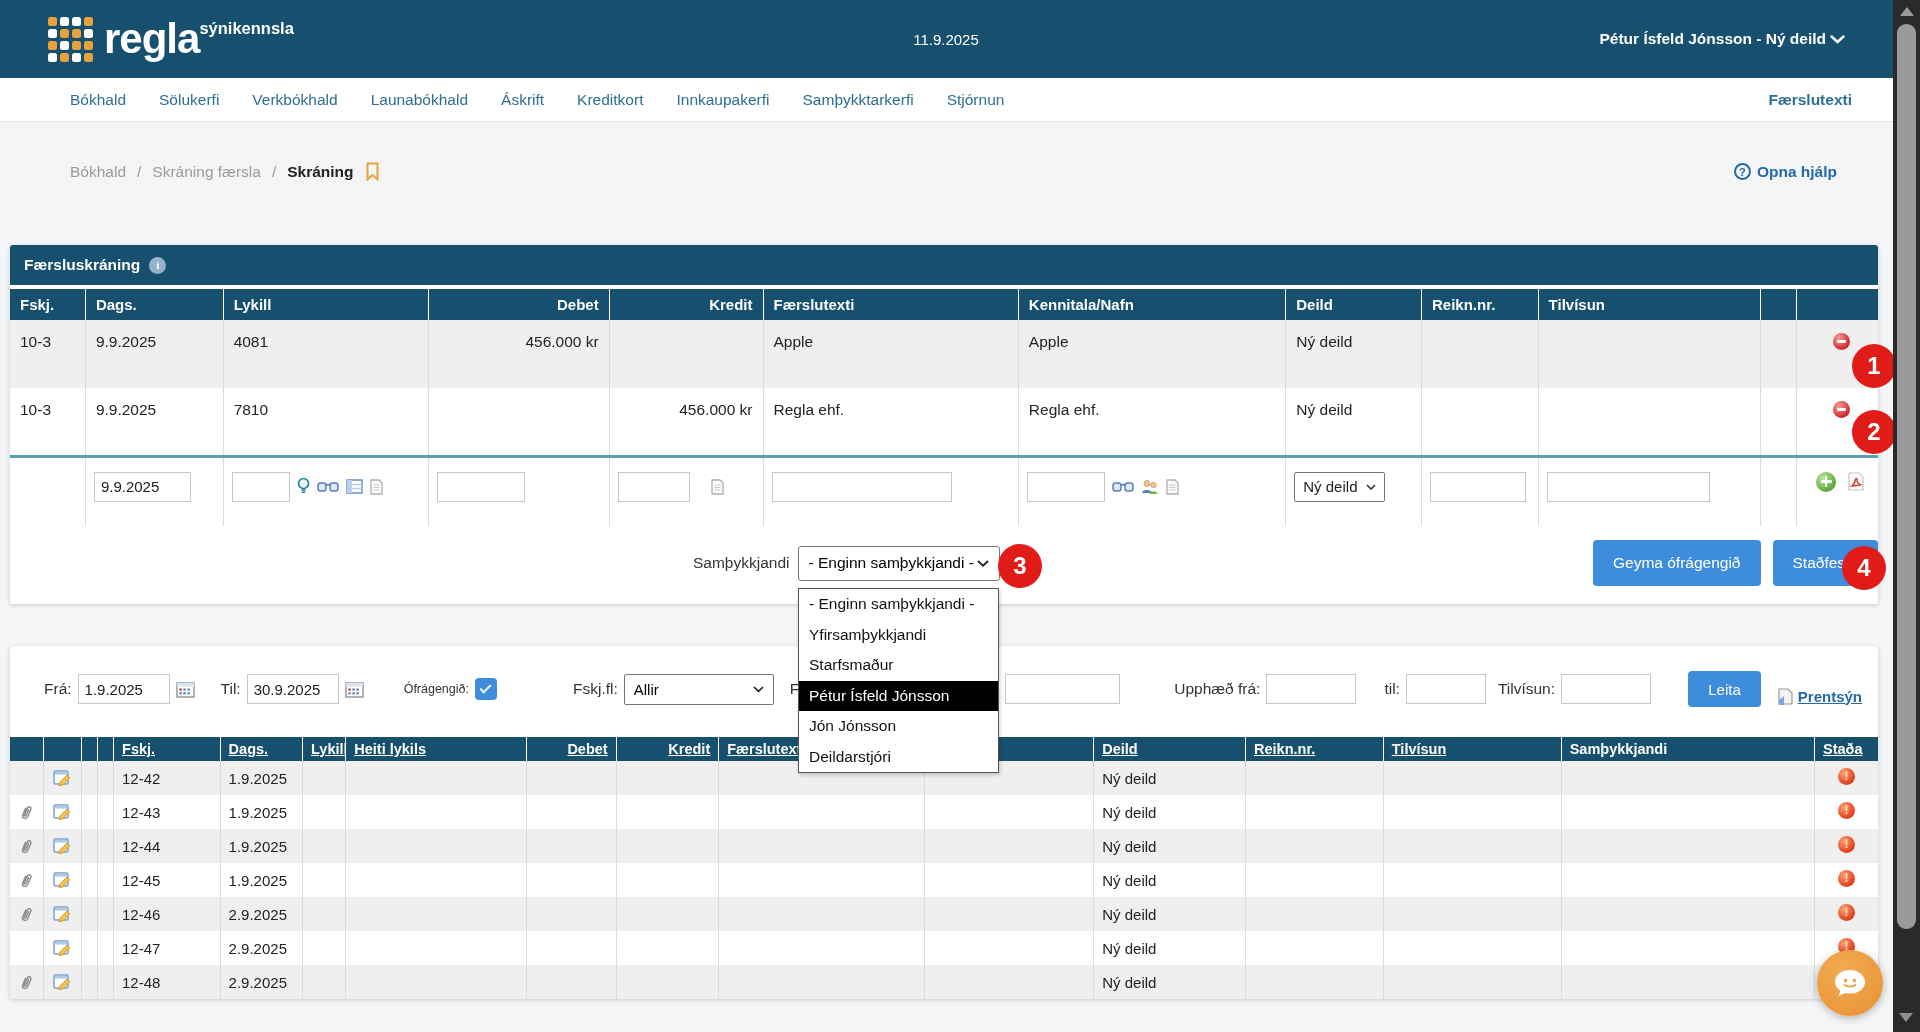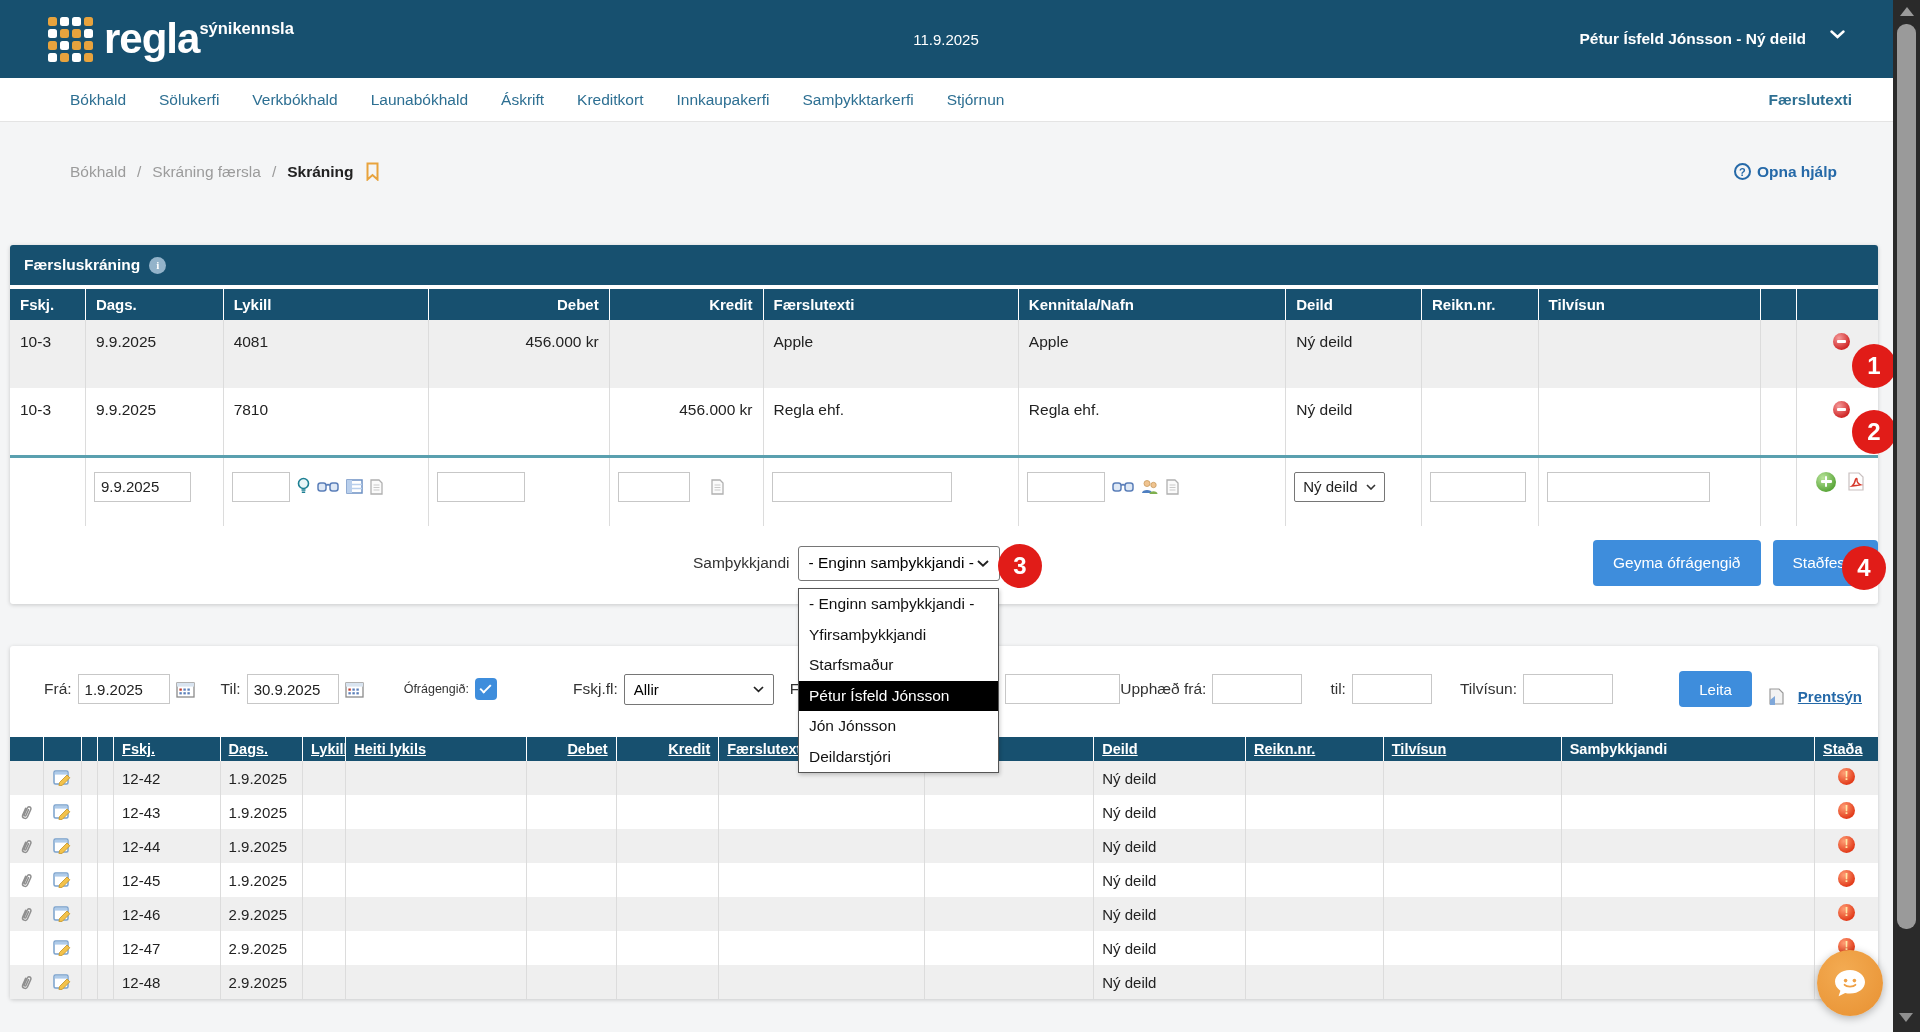--- a/index.html
+++ b/index.html
@@ -13,21 +13,21 @@
     position:relative; padding:0 48px; }
   .logo { display:flex; align-items:center; gap:11px; }
   .dots { display:grid; grid-template-columns:repeat(4,9px); grid-auto-rows:9px; gap:3px; }
   .dot { border-radius:2.5px; }
   .dot.w { background:#ffffff; } .dot.o { background:#e8a33d; }
   .brandcol { display:flex; flex-direction:row; line-height:1; }
   .brand { color:#fff; font-weight:bold; font-size:42px; letter-spacing:-1px; }
   .brand-sub { color:#fff; font-weight:bold; font-size:16.5px; margin-top:2px; }
   .topdate { position:absolute; left:946px; transform:translateX(-50%); color:#fff; font-size:15px; }
   .usermenu { margin-left:auto; color:#fff; font-weight:bold; font-size:15.5px;
-    display:flex; align-items:flex-start; gap:24px; cursor:pointer; }
+    display:flex; align-items:center; gap:4px; cursor:pointer; }
 
   
   .nav { height:44px; background:#fff; border-bottom:1px solid #e4e4e4; display:flex;
     align-items:center; gap:33px; padding:0 41px 0 70px; font-size:15.5px; color:#2d6f92; }
   .nav span { cursor:pointer; }
   .nav-right { margin-left:auto; font-weight:bold; }
 
   
   .crumbs { display:flex; align-items:center; gap:11px; padding:40px 56px 0 70px;
     font-size:15.5px; color:#9b9b9b; }
@@ -111,21 +111,21 @@
   .flabel.small { font-size:12.5px; }
   .f-date { width:92px; } .f-sm { width:90px; }
   .cb { width:22px; height:22px; border-radius:4px; background:#3e8ddc; display:flex;
     align-items:center; justify-content:center; cursor:pointer; }
   .check { width:11px; height:6px; border-left:2.5px solid #fff; border-bottom:2.5px solid #fff;
     transform:rotate(-45deg) translate(1px,-1px); }
   .f-select { width:150px; height:31px; border:1px solid #767676; border-radius:2px;
     background:#fff; display:inline-flex; align-items:center; justify-content:space-between;
     padding:8px 9px; font-size:15px; cursor:pointer; }
   .btn-s { height:36px; padding:0 20px; font-size:15px; }
-  .printlink { display:flex; align-items:center; gap:14px; margin-left:17px; color:#2569a8;
+  .printlink { display:flex; align-items:center; gap:5px; margin-left:17px; color:#2569a8;
     font-weight:bold; font-size:15px; text-decoration:underline; cursor:pointer;margin-top:14px; }
 
   
   .journal-table th { background:#17506f; color:#fff; font-size:14.5px; font-weight:bold;
     text-align:left; padding:4px 8px; border-right:1px solid rgba(255,255,255,.35);
     white-space:nowrap; overflow:hidden; }
   .journal-table th.u { text-decoration:underline; cursor:pointer; }
   .journal-table th:last-child { border-right:none; }
   .journal-table td { font-size:15px; color:#222; padding:6px 8px; height:34px;
     border-right:1px solid #dcdcdc; white-space:nowrap; overflow:hidden; vertical-align:middle; }
@@ -419,25 +419,25 @@
       <span class="f-select">
         <span>Allir</span>
         <svg width="11" height="7" viewBox="0 0 11 7">
           <path d="M1 1 L5.5 5.4 L10 1" stroke="#222" stroke-width="1.7" fill="none"></path>
         </svg>
       </span>
 
       <span class="flabel" style="margin-left:16px">F</span>
       <input class="inp" style="width: 115px; margin-left: 200px;">
 
-      <span class="flabel" style="">Upphæð frá:</span>
+      <span class="flabel" style="margin-left:54px">Upphæð frá:</span>
       <input class="inp f-sm" style="">
       <span class="flabel" style="margin-left:28px">til:</span>
       <input class="inp" style="width: 80px;">
-      <span class="flabel" style="margin-left:28px">Tilvísun:</span>
+      <span class="flabel" style="margin-left:12px">Tilvísun:</span>
       <input class="inp f-sm" style="">
 
       <button class="btn btn-s" style="margin-left:auto">Leita</button>
       <span class="printlink">
         <svg width="15" height="17" viewBox="0 0 15 17">
           <path d="M1 1 h9 l4 4 v11 h-13 z" fill="#f3f3f3" stroke="#9a9a9a" stroke-width="1.2"></path>
           <path d="M1 12 l5 -4 v9 h-5 z" fill="#7fa7d9"></path>
         </svg>
         <span>Prentsýn</span>
       </span>

